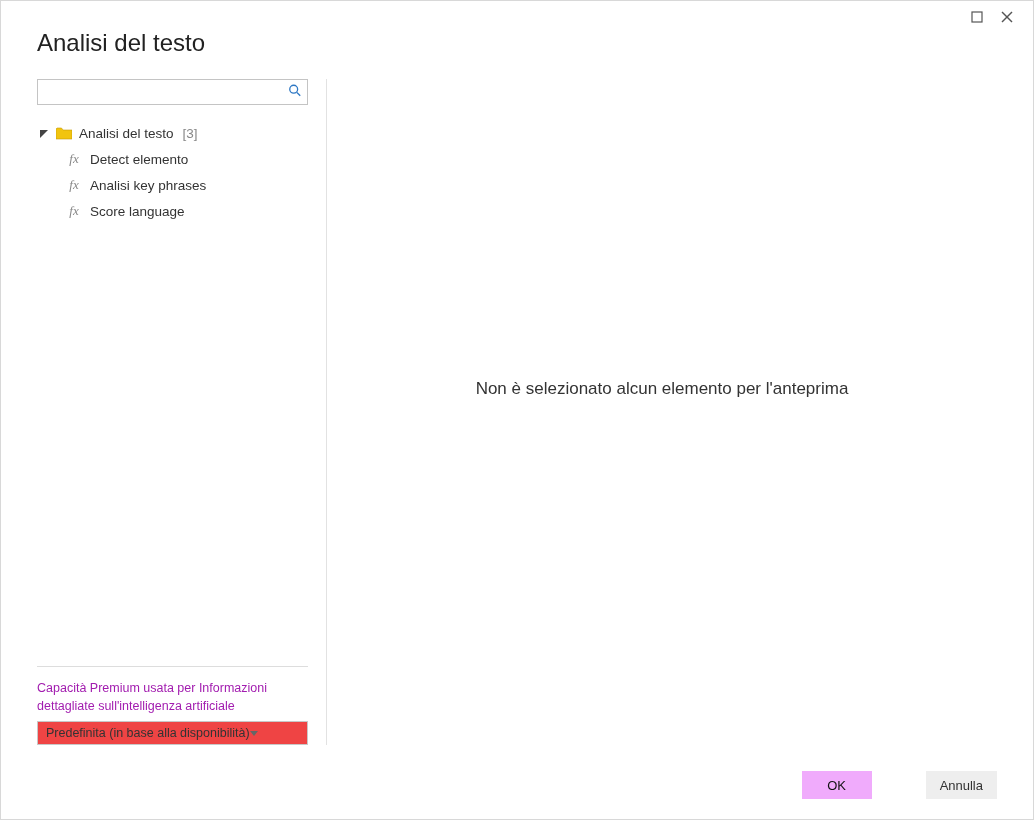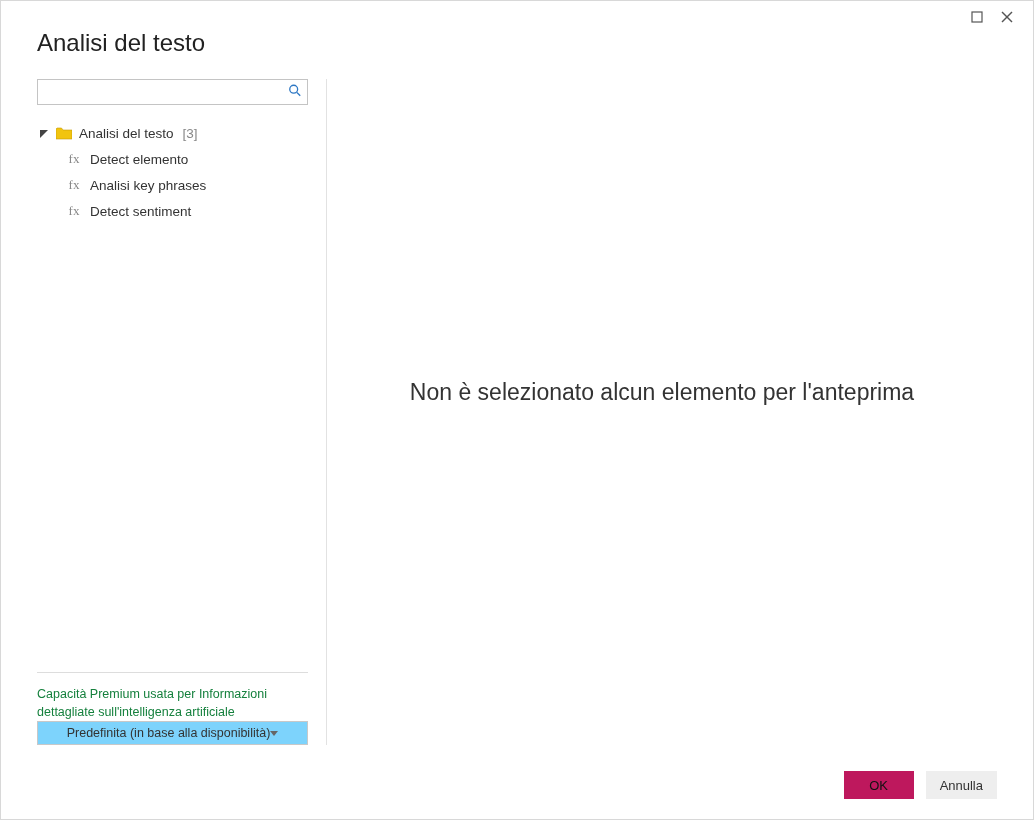--- a/index.html
+++ b/index.html
@@ -52,21 +52,21 @@
     padding-right: 18px;
   }
   .right-pane {
     flex: 1;
     display: flex;
     align-items: flex-start;
     justify-content: center;
     padding-top: 300px;
   }
   .preview-msg {
-    font-size: 23px;
+    font-size: 17px;
     color: #333;
   }
   .search-wrap {
     position: relative;
     margin-bottom: 16px;
   }
   .search-input {
     width: 100%;
     height: 26px;
     border: 1px solid #c4c4c4;
@@ -102,20 +102,21 @@
     display: inline-flex;
     align-items: center;
     justify-content: center;
     color: #444;
   }
   .chevron svg { display: block; }
   .folder-icon svg { display: block; }
   .fx-icon {
     width: 18px;
     color: #888;
+    font-style: italic;
     font-family: "Times New Roman", serif;
     font-size: 13px;
     text-align: center;
   }
   .tree-children .tree-row {
     padding-left: 28px;
   }
   .count {
     color: #888;
     margin-left: 2px;
@@ -123,34 +124,34 @@
   .bottom-section {
     margin-top: 10px;
   }
   .divider {
     border: none;
     border-top: 1px solid #ddd;
     margin: 0 0 12px 0;
   }
   .capacity-label {
     font-size: 12.5px;
-    color: #15803d;
+    color: #a21caf;
     line-height: 1.45;
-    margin-bottom: 0;
+    margin-bottom: 6px;
   }
   .dropdown {
     width: 100%;
     height: 24px;
     border: 1px solid #c8c8c8;
-    background: #7dd3fc;
+    background: #ef4444;
     font-size: 12.5px;
     color: #333;
     display: flex;
     align-items: center;
-    justify-content: center;
+    justify-content: flex-start;
     padding: 0 8px;
     cursor: pointer;
   }
   .dropdown .caret {
     color: #666;
   }
   .footer {
     display: flex;
     justify-content: flex-end;
     gap: 12px;
@@ -158,26 +159,27 @@
   }
   .btn {
     min-width: 70px;
     height: 28px;
     border: none;
     font-size: 13px;
     cursor: pointer;
     padding: 0 14px;
   }
   .btn-primary {
-    background: #be185d;
+    background: #f0abfc;
     color: #111;
   }
   .btn-secondary {
     background: #eeeeee;
     color: #333;
+    margin-left: 42px;
   }
 </style>
 </head>
 <body>
 
 <div class="titlebar">
   <span title="Maximize">
     <svg width="12" height="12" viewBox="0 0 12 12">
         <rect x="1" y="1" width="10" height="10" fill="none" stroke="#555" stroke-width="1.2"></rect>
       </svg>
@@ -225,21 +227,21 @@
           <div class="tree-row">
             <span class="fx-icon">fx</span>
             <span>Detect elemento</span>
           </div>
           <div class="tree-row">
             <span class="fx-icon">fx</span>
             <span>Analisi key phrases</span>
           </div>
           <div class="tree-row">
             <span class="fx-icon">fx</span>
-            <span>Detect sentiment</span>
+            <span>Score language</span>
           </div>
         </div>
       </div>
 
       <div class="bottom-section">
         <hr class="divider">
         <div class="capacity-label">Capacità Premium usata per Informazioni dettagliate sull'intelligenza artificiale</div>
         <div class="dropdown">
           <span>Predefinita (in base alla disponibilità)</span>
           <span class="caret">

